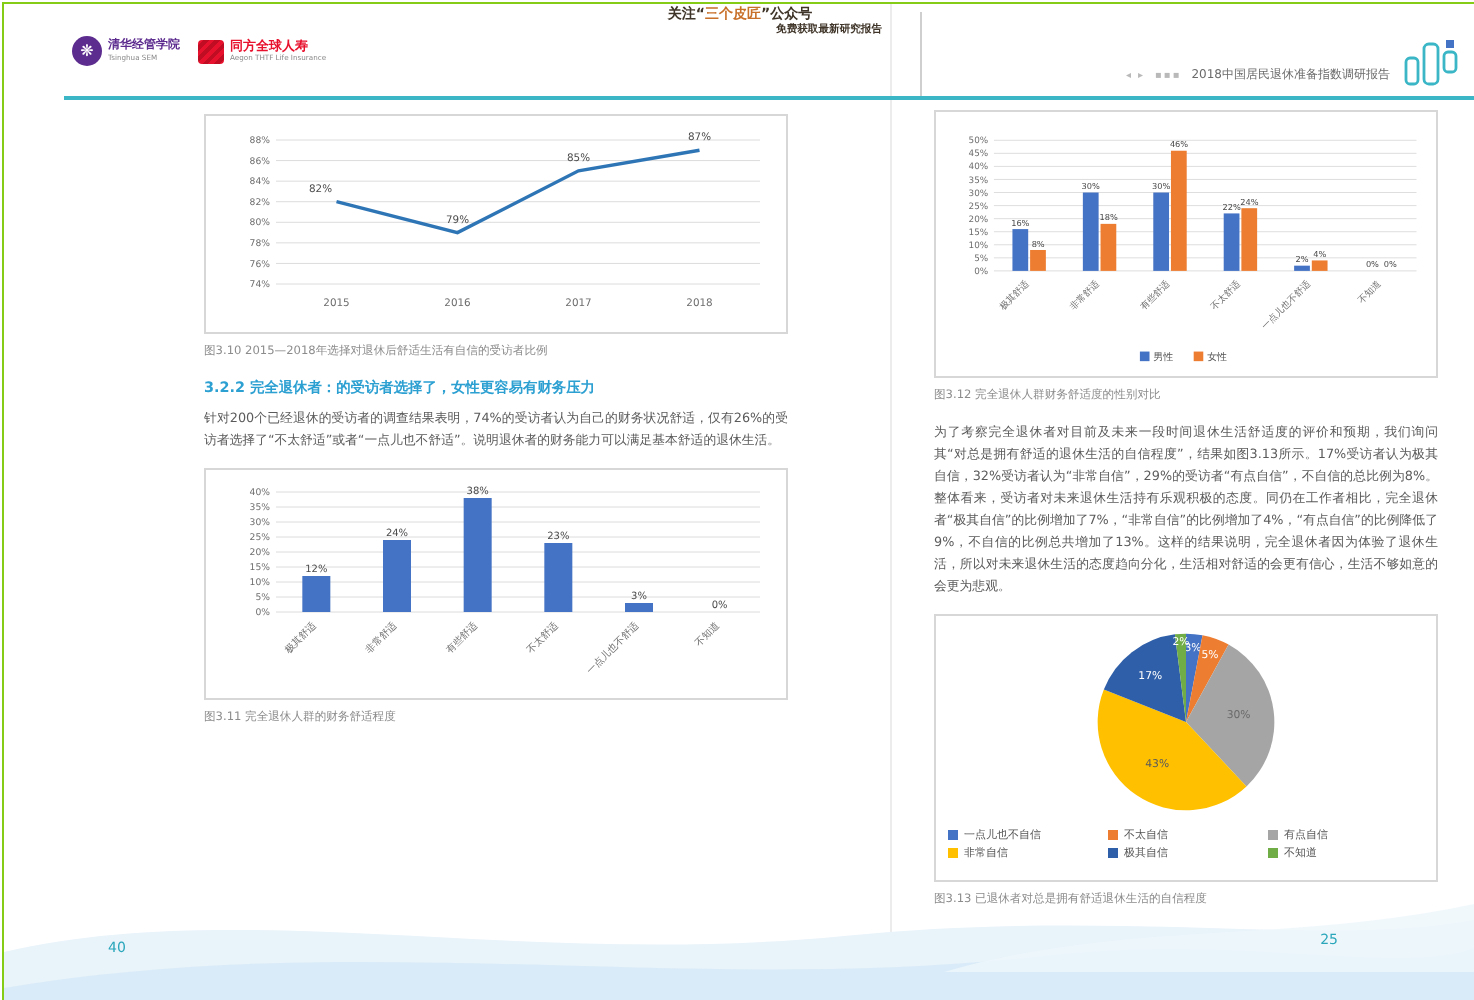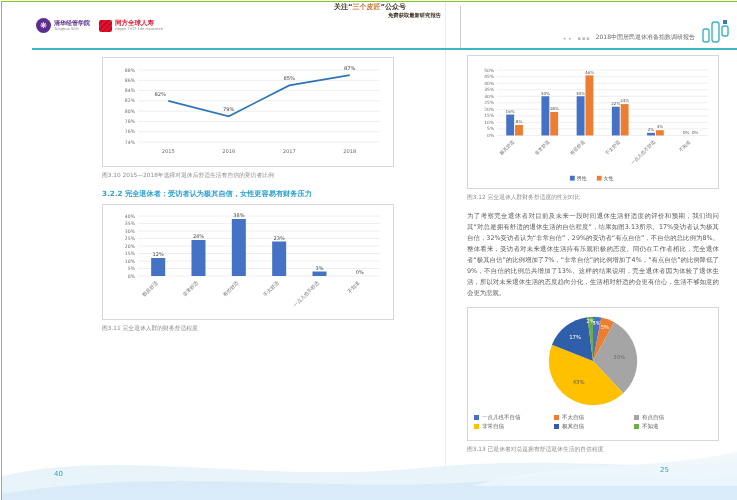--- a/index.html
+++ b/index.html
@@ -112,21 +112,22 @@
           <text x="52.25" y="34.85714285714286" font-size="5.2" fill="#4a4a4a" text-anchor="middle">82%</text>
           <text x="60.25" y="92" font-size="5.2" fill="#6e6e6e" text-anchor="middle">2015</text>
           <text x="120.75" y="50.28571428571428" font-size="5.2" fill="#4a4a4a" text-anchor="middle">79%</text>
           <text x="120.75" y="92" font-size="5.2" fill="#6e6e6e" text-anchor="middle">2016</text>
           <text x="181.25" y="19.42857142857143" font-size="5.2" fill="#4a4a4a" text-anchor="middle">85%</text>
           <text x="181.25" y="92" font-size="5.2" fill="#6e6e6e" text-anchor="middle">2017</text>
           <text x="241.75" y="9.14285714285714" font-size="5.2" fill="#4a4a4a" text-anchor="middle">87%</text>
           <text x="241.75" y="92" font-size="5.2" fill="#6e6e6e" text-anchor="middle">2018</text>
         </svg></div>
     <div class="caption">图3.10 2015—2018年选择对退休后舒适生活有自信的受访者比例</div>
-    <div class="s-heading">3.2.2 完全退休者：受访者认为极其自信，女性更容易有财务压力</div>
+    <div class="s-heading">3.2.2 完全退休者：的受访者选择了，女性更容易有财务压力</div>
+    <div class="para">针对200个已经退休的受访者的调查结果表明，74%的受访者认为自己的财务状况舒适，仅有26%的受访者选择了“不太舒适”或者“一点儿也不舒适”。说明退休者的财务能力可以满足基本舒适的退休生活。</div>
     <div class="chartbox" id="fig311" style="height:108px;"><svg viewBox="0 0 280 108" width="100%" height="100%">
           <line x1="30" y1="68" x2="272" y2="68" stroke="#dcdcdc" stroke-width="0.5"></line>
           <text x="27" y="69.6" font-size="4.6" fill="#6e6e6e" text-anchor="end">0%</text>
           <line x1="30" y1="60.5" x2="272" y2="60.5" stroke="#dcdcdc" stroke-width="0.5"></line>
           <text x="27" y="62.1" font-size="4.6" fill="#6e6e6e" text-anchor="end">5%</text>
           <line x1="30" y1="53" x2="272" y2="53" stroke="#dcdcdc" stroke-width="0.5"></line>
           <text x="27" y="54.6" font-size="4.6" fill="#6e6e6e" text-anchor="end">10%</text>
           <line x1="30" y1="45.5" x2="272" y2="45.5" stroke="#dcdcdc" stroke-width="0.5"></line>
           <text x="27" y="47.1" font-size="4.6" fill="#6e6e6e" text-anchor="end">15%</text>
           <line x1="30" y1="38" x2="272" y2="38" stroke="#dcdcdc" stroke-width="0.5"></line>

